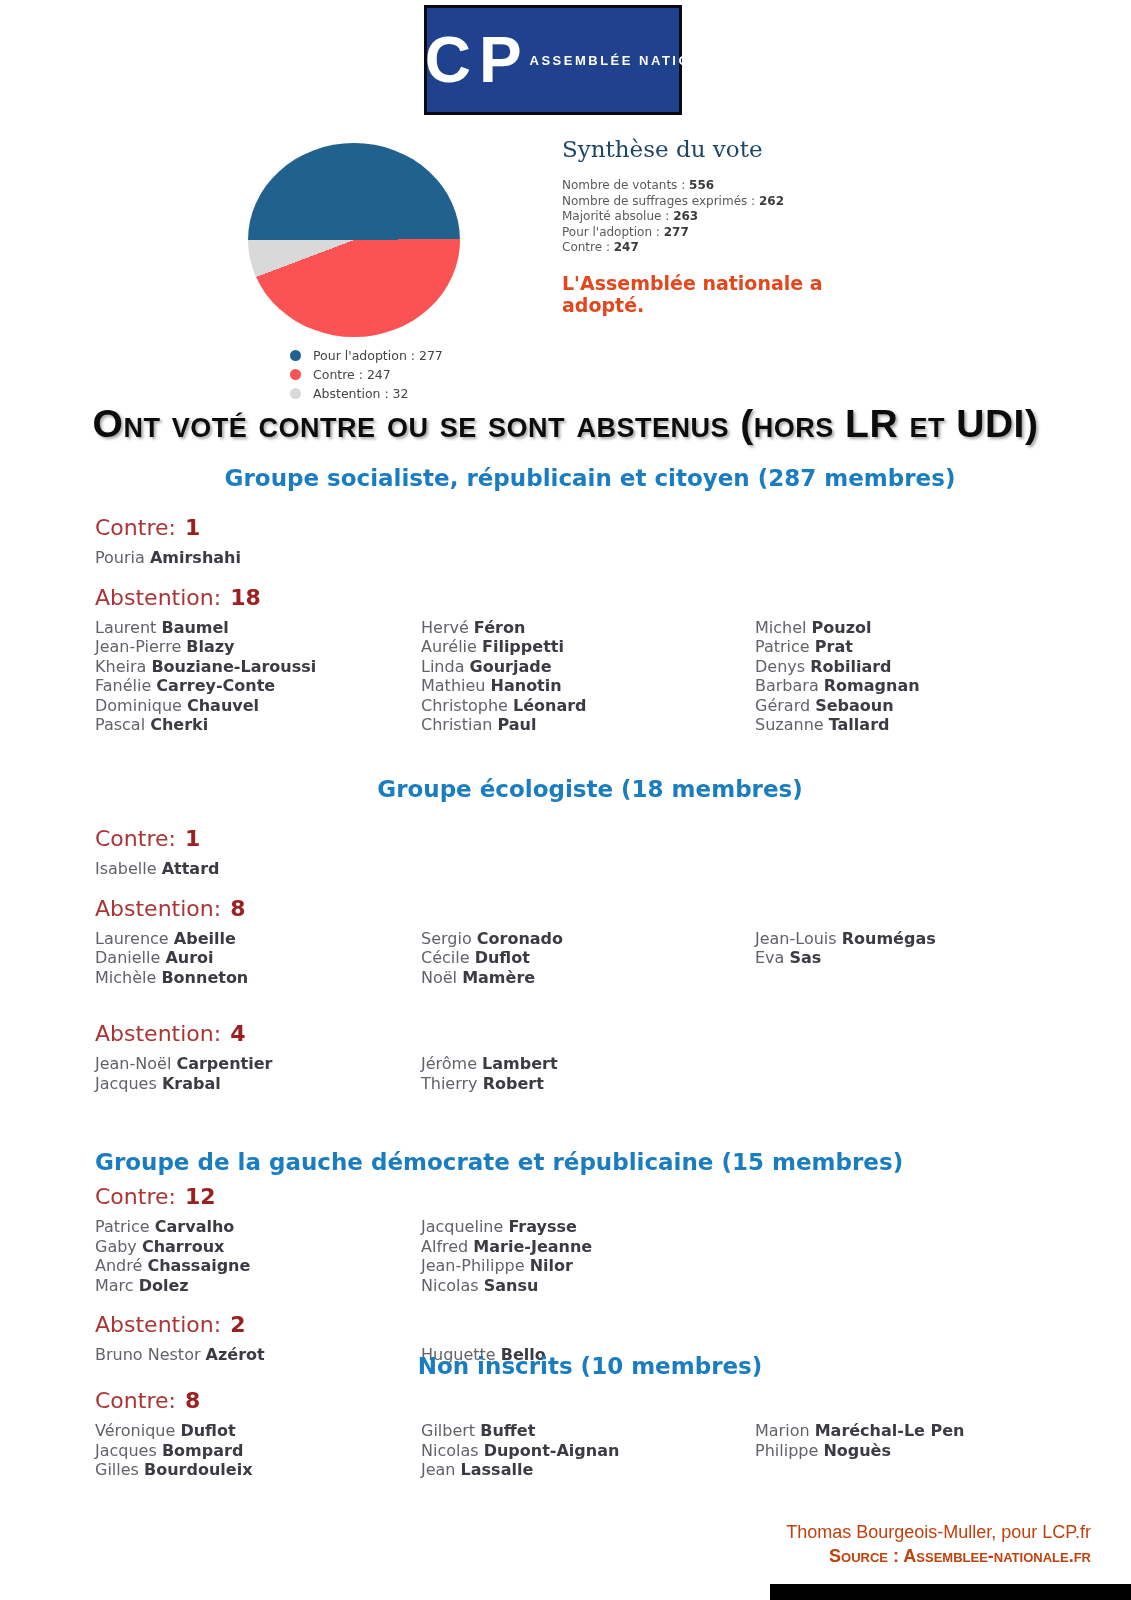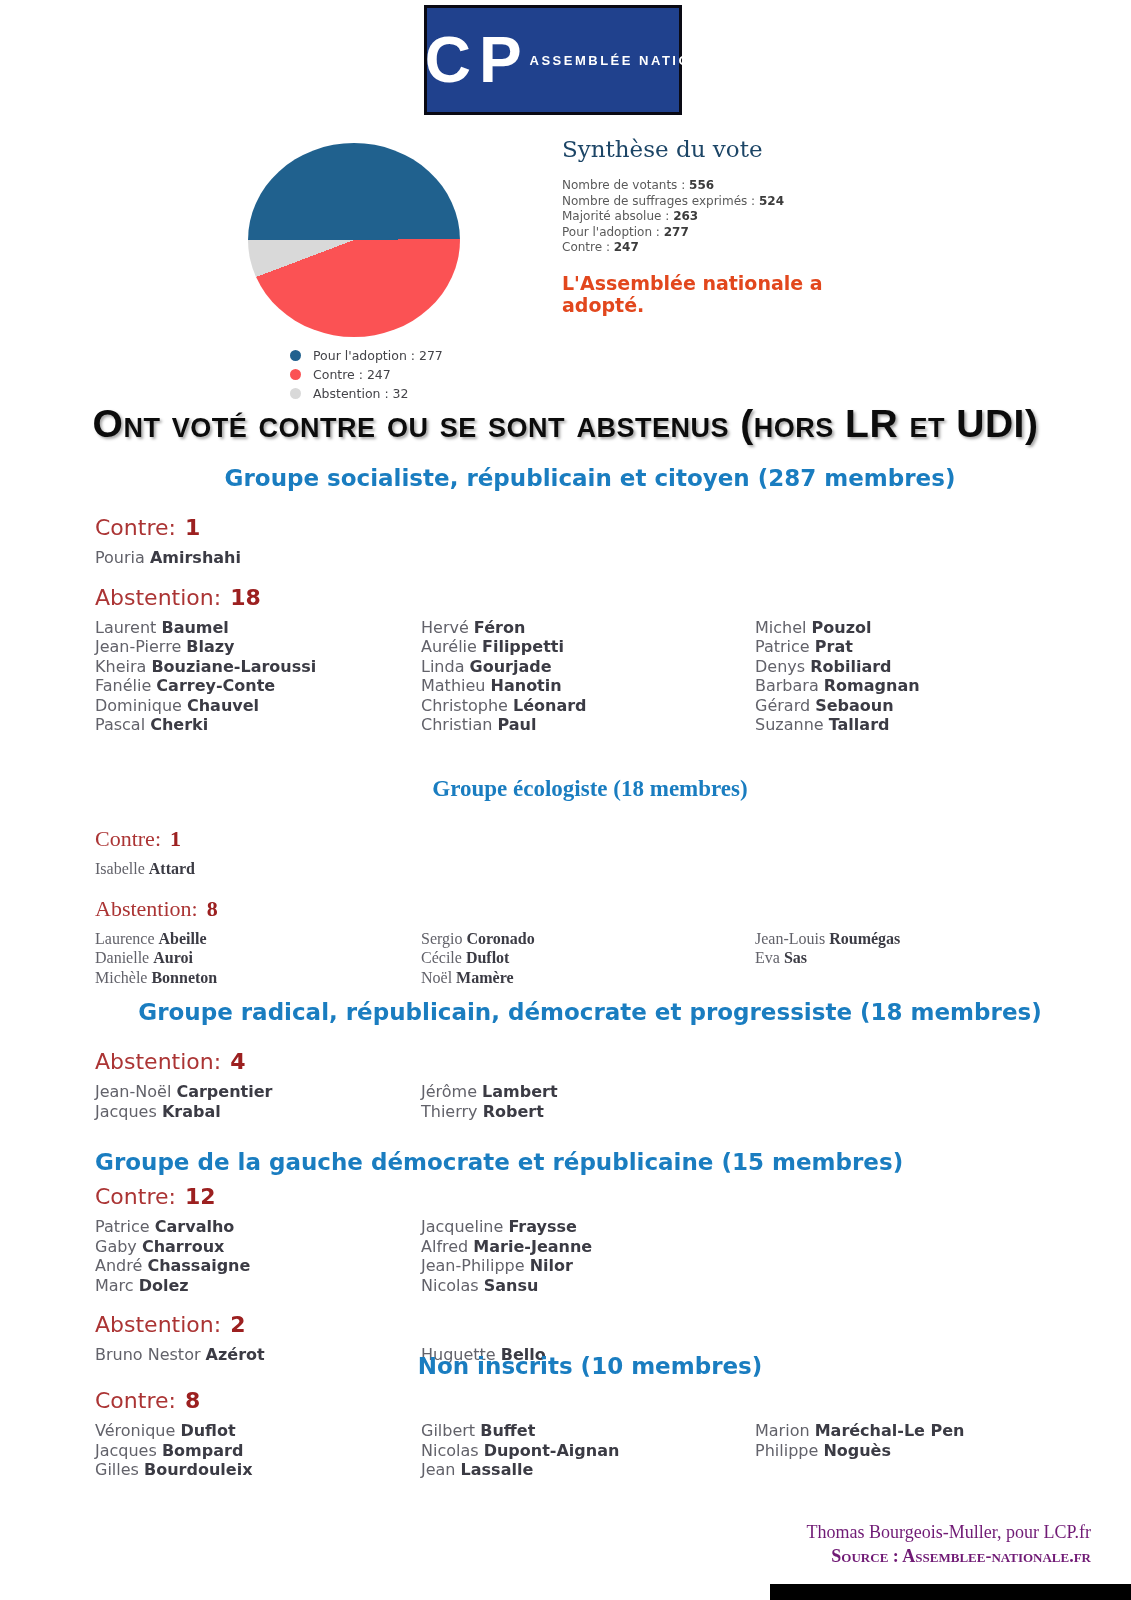--- a/index.html
+++ b/index.html
@@ -43,41 +43,41 @@
   
   .main-title{
     position:absolute;top:402px;left:0;width:100%;text-align:center;
     font-family:"Liberation Sans",sans-serif;font-weight:bold;
     font-variant:small-caps;font-size:39px;color:#0c0c0c;letter-spacing:0.5px;
     text-shadow:2px 2px 3px rgba(0,0,0,0.35);white-space:nowrap;
   }
   
   .content{position:absolute;left:95px;top:0;width:990px;}
   .group{position:absolute;left:0;width:100%;}
-  .g0{top:464px;} .g1{top:775px;font-family:Liberation Serif, serif;} .g2{top:998px;} .g3{top:1148px;} .g4{top:1352px;}
+  .g0{top:464px;} .g1{top:775px;} .g2{top:998px;} .g3{top:1148px;} .g4{top:1352px;}
   .group-heading{
     margin:0;font-size:23px;font-weight:bold;color:#1a7dc0;
     line-height:28px;white-space:nowrap;
   }
   .align-center{text-align:center;}
   .align-left{text-align:left;}
   .vote-label{margin-top:22px;font-size:22px;line-height:27px;color:#ab3434;}
   .vote-label .vc{font-weight:bold;color:#9c2020;margin-left:9px;}
   .group-heading + .vote-label{margin-top:22px;}
   .g3 .group-heading + .vote-label,
   .g4 .group-heading + .vote-label{margin-top:7px;}
   .names-grid + .vote-label{margin-top:16px;}
   .names-grid{
     margin-top:7px;display:grid;grid-template-columns:326px 334px 1fr;
   }
   .name{font-size:16px;line-height:19.5px;color:#62626a;white-space:nowrap;}
   .name .ln{font-weight:bold;color:#3b3b44;}
   
   .footer{position:absolute;right:40px;top:1520px;text-align:right;
-    font-family:Liberation Serif, serif;color:#701a75;}
+    font-family:Liberation Sans, sans-serif;color:#c2410c;}
   .footer-credit{font-size:18px;line-height:24px;}
   .footer-source{font-size:18px;line-height:24px;font-weight:bold;font-variant:small-caps;}
   .footer-bar{position:absolute;right:0;bottom:0;width:361px;height:16px;background:#000;}
 </style>
 </head>
 <body>
 
 <div class="page">
 
   <div class="logo">
@@ -99,21 +99,21 @@
       <div class="legend-row">
         <span class="legend-dot" style="background: rgb(217, 217, 217);"></span>
         <span class="legend-text">Abstention : 32</span>
       </div>
     </div>
   </div>
 
   <div class="synthese">
     <h1 class="synthese-title">Synthèse du vote</h1>
     <div class="stat-row"><span>Nombre de votants : </span><span class="stat-value">556</span></div>
-    <div class="stat-row"><span>Nombre de suffrages exprimés : </span><span class="stat-value">524</span></div>
+    <div class="stat-row"><span>Nombre de suffrages exprimés : </span><span class="stat-value">262</span></div>
     <div class="stat-row"><span>Majorité absolue : </span><span class="stat-value">263</span></div>
     <div class="stat-row"><span>Pour l'adoption : </span><span class="stat-value">277</span></div>
     <div class="stat-row"><span>Contre : </span><span class="stat-value">247</span></div>
     <div class="result">L'Assemblée nationale a adopté.</div>
   </div>
 
   <div class="main-title">Ont voté contre ou se sont abstenus (hors LR et UDI)</div>
 
   <div class="content">
       <section class="group g0">
@@ -172,21 +172,20 @@
             <div class="name"><span class="fn">Cécile </span><span class="ln">Duflot</span></div>
             <div class="name"><span class="fn">Noël </span><span class="ln">Mamère</span></div>
           </div>
           <div class="col">
             <div class="name"><span class="fn">Jean-Louis </span><span class="ln">Roumégas</span></div>
             <div class="name"><span class="fn">Eva </span><span class="ln">Sas</span></div>
           </div>
         </div>
       </section>
       <section class="group g2">
-        <h2 class="group-heading align-center">Groupe radical, républicain, démocrate et progressiste (18 membres)</h2>
         <div class="vote-label"><span class="vl">Abstention:</span><span class="vc">4</span></div>
         <div class="names-grid">
           <div class="col">
             <div class="name"><span class="fn">Jean-Noël </span><span class="ln">Carpentier</span></div>
             <div class="name"><span class="fn">Jacques </span><span class="ln">Krabal</span></div>
           </div>
           <div class="col">
             <div class="name"><span class="fn">Jérôme </span><span class="ln">Lambert</span></div>
             <div class="name"><span class="fn">Thierry </span><span class="ln">Robert</span></div>
           </div>

